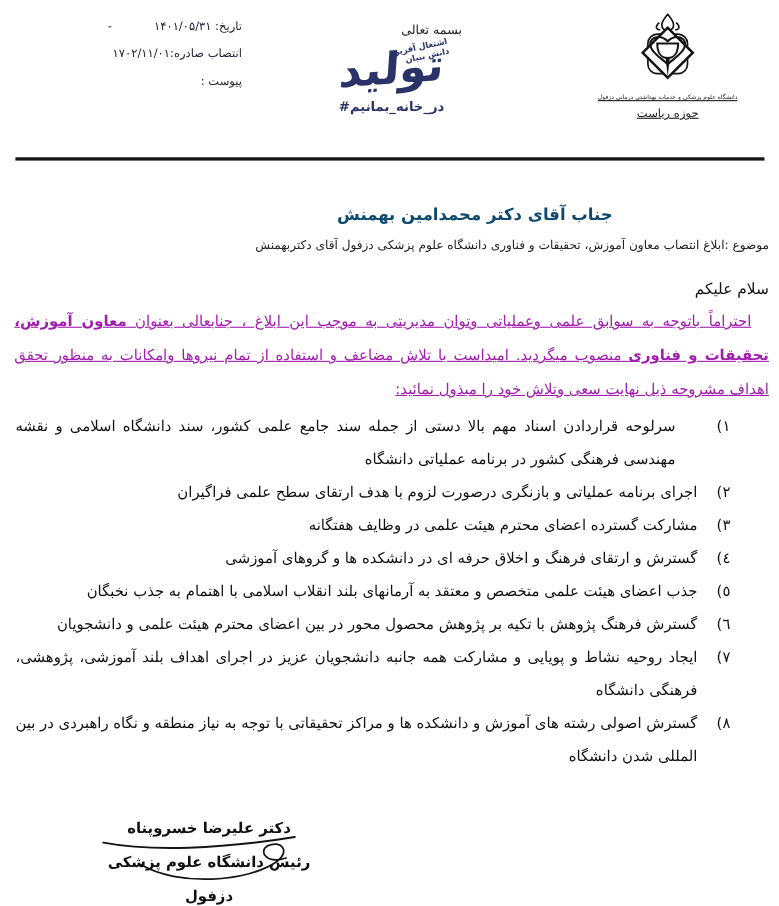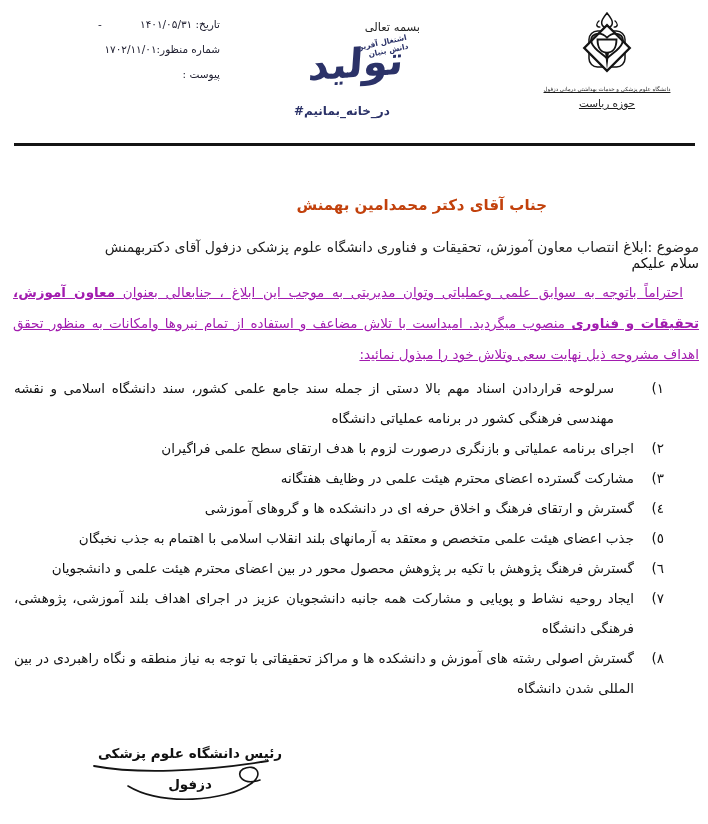--- a/index.html
+++ b/index.html
@@ -13,29 +13,29 @@
     overflow:hidden;
   }
   
   .meta{position:absolute;top:18px;left:98px;width:122px;font-size:10.5px;color:#223;}
   .meta-row{display:flex;justify-content:space-between;align-items:center;margin-bottom:13px;white-space:nowrap;}
   .meta .dash{margin-right:8px;}
   .bismillah{position:absolute;top:20px;left:330px;width:90px;font-size:11.5px;color:#222;}
   .slogan{position:absolute;top:34px;left:290px;width:132px;height:74px;color:#2b3268;}
   .slogan-small{position:absolute;top:4px;right:14px;font-size:7.5px;line-height:9px;text-align:right;transform:rotate(-12deg);font-weight:bold;}
   .slogan-main{position:absolute;top:6px;left:0;width:100%;text-align:center;font-size:40px;font-weight:bold;transform:skewX(-8deg) rotate(-4deg);letter-spacing:-2px;}
-  .hashtag{position:absolute;top:104px;left:294px;width:124px;text-align:left;font-size:12px;font-weight:600;color:#2b3268;}
+  .hashtag{position:absolute;top:90px;left:294px;width:124px;text-align:center;font-size:12px;font-weight:600;color:#2b3268;}
   .org-head{position:absolute;top:12px;left:534px;width:146px;text-align:center;text-decoration:underline;}
   .org-emblem{display:block;margin:0 auto;}
   .org-caption{font-size:5.5px;line-height:7px;color:#222;margin-top:2px;white-space:nowrap;}
   .org-office{font-size:10.5px;color:#222;margin-top:4px;}
   .divider{position:absolute;top:143px;left:14px;right:13px;border-top:3.5px solid #141414;}
   
-  .addressee{position:absolute;top:178px;right:143px;margin:18px;font-size:15px;font-weight:bold;color:#c2410c;}
-  .subject{position:absolute;top:239px;right:9px;font-size:14px;color:#222;white-space:nowrap;}
+  .addressee{position:absolute;top:178px;right:143px;margin:8px;font-size:15px;font-weight:bold;color:#0c4a6e;}
+  .subject{position:absolute;top:216px;right:9px;font-size:11px;color:#222;white-space:nowrap;}
   .salutation{position:absolute;top:255px;right:9px;font-size:14px;font-weight:normal;color:#111;}
   .body-par{position:absolute;top:277px;right:9px;left:13px;margin:0;font-size:13.5px;line-height:31px;text-align:justify;text-indent:16px;color:#a21caf;text-decoration:underline;}
   .body-par .b{font-weight:bold;}
   .list{position:absolute;top:373px;right:44px;left:14px;font-size:13.5px;line-height:30px;color:#111;}
   .list-item{display:flex;gap:12px;}
   .list-item.first{gap:32px;}
   .list-item .marker{min-width:18px;white-space:nowrap;}
   .list-item .item-text{flex:1;text-align:justify;}
   
   .signature{position:absolute;top:738px;left:76px;width:228px;text-align:center;font-size:13.5px;font-weight:bold;line-height:31px;color:#111;}
@@ -46,21 +46,21 @@
 <body>
 
 <div class="page">
 
   <div class="meta">
     <div class="meta-row">
       <span><span>تاریخ:</span> <span>۱۴۰۱/۰۵/۳۱</span></span>
       <span class="dash">-</span>
     </div>
     <div class="meta-row">
-      <span><span>شماره منظور:</span><span>۱۷۰۲/۱۱/۰۱</span></span>
+      <span><span>انتصاب صادره:</span><span>۱۷۰۲/۱۱/۰۱</span></span>
     </div>
     <div class="meta-row">
       <span>پیوست :</span>
     </div>
   </div>
 
   <div class="bismillah">بسمه تعالی</div>
   <div class="slogan">
     <div class="slogan-small">
       <span>اشتغال آفرین</span><br>
@@ -124,16 +124,17 @@
         <span class="marker">٨)</span>
         <div class="item-text">گسترش اصولی رشته های آموزش و دانشکده ها و مراکز تحقیقاتی با توجه به نیاز منطقه و نگاه راهبردی در بین المللی شدن دانشگاه</div>
       </div>
     </div>
 
   <div class="signature">
     <svg class="sig-scribble" viewBox="0 0 228 80" xmlns="http://www.w3.org/2000/svg">
       <path d="M18 32 C60 40 125 38 192 27" fill="none" stroke="#141414" stroke-width="1.8" stroke-linecap="round"></path>
       <path d="M52 52 C85 72 150 68 176 49 C188 40 180 29 167 35 C159 40 166 52 184 46" fill="none" stroke="#141414" stroke-width="1.6" stroke-linecap="round"></path>
     </svg>
+    <div class="sig-line">دکتر علیرضا خسروپناه</div>
     <div class="sig-line">رئیس دانشگاه علوم پزشکی دزفول</div>
   </div>
 
 </div>
 
 </body></html>

